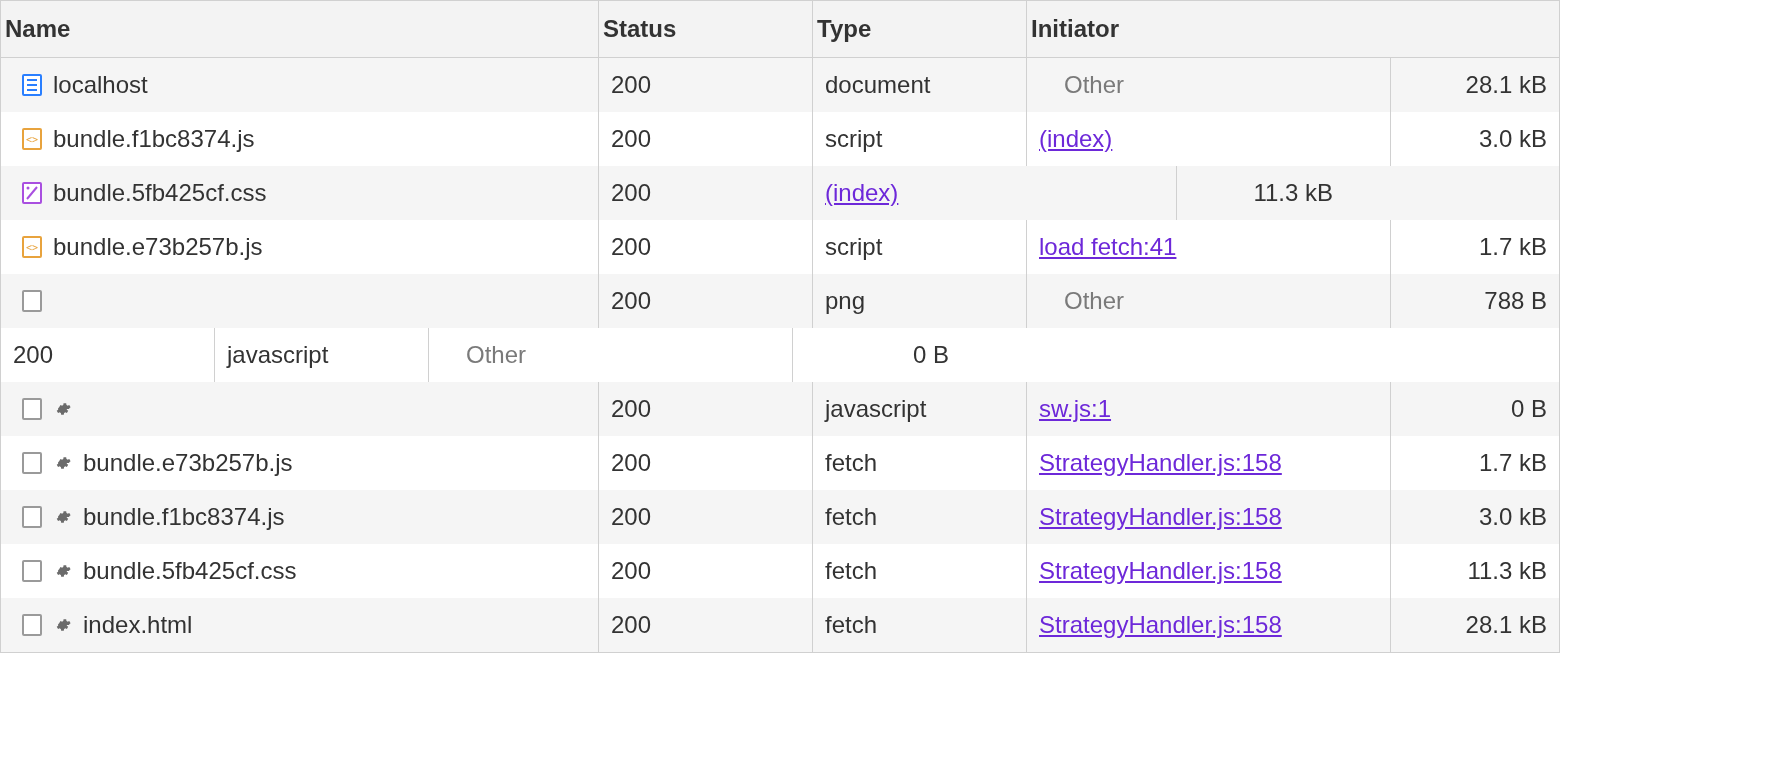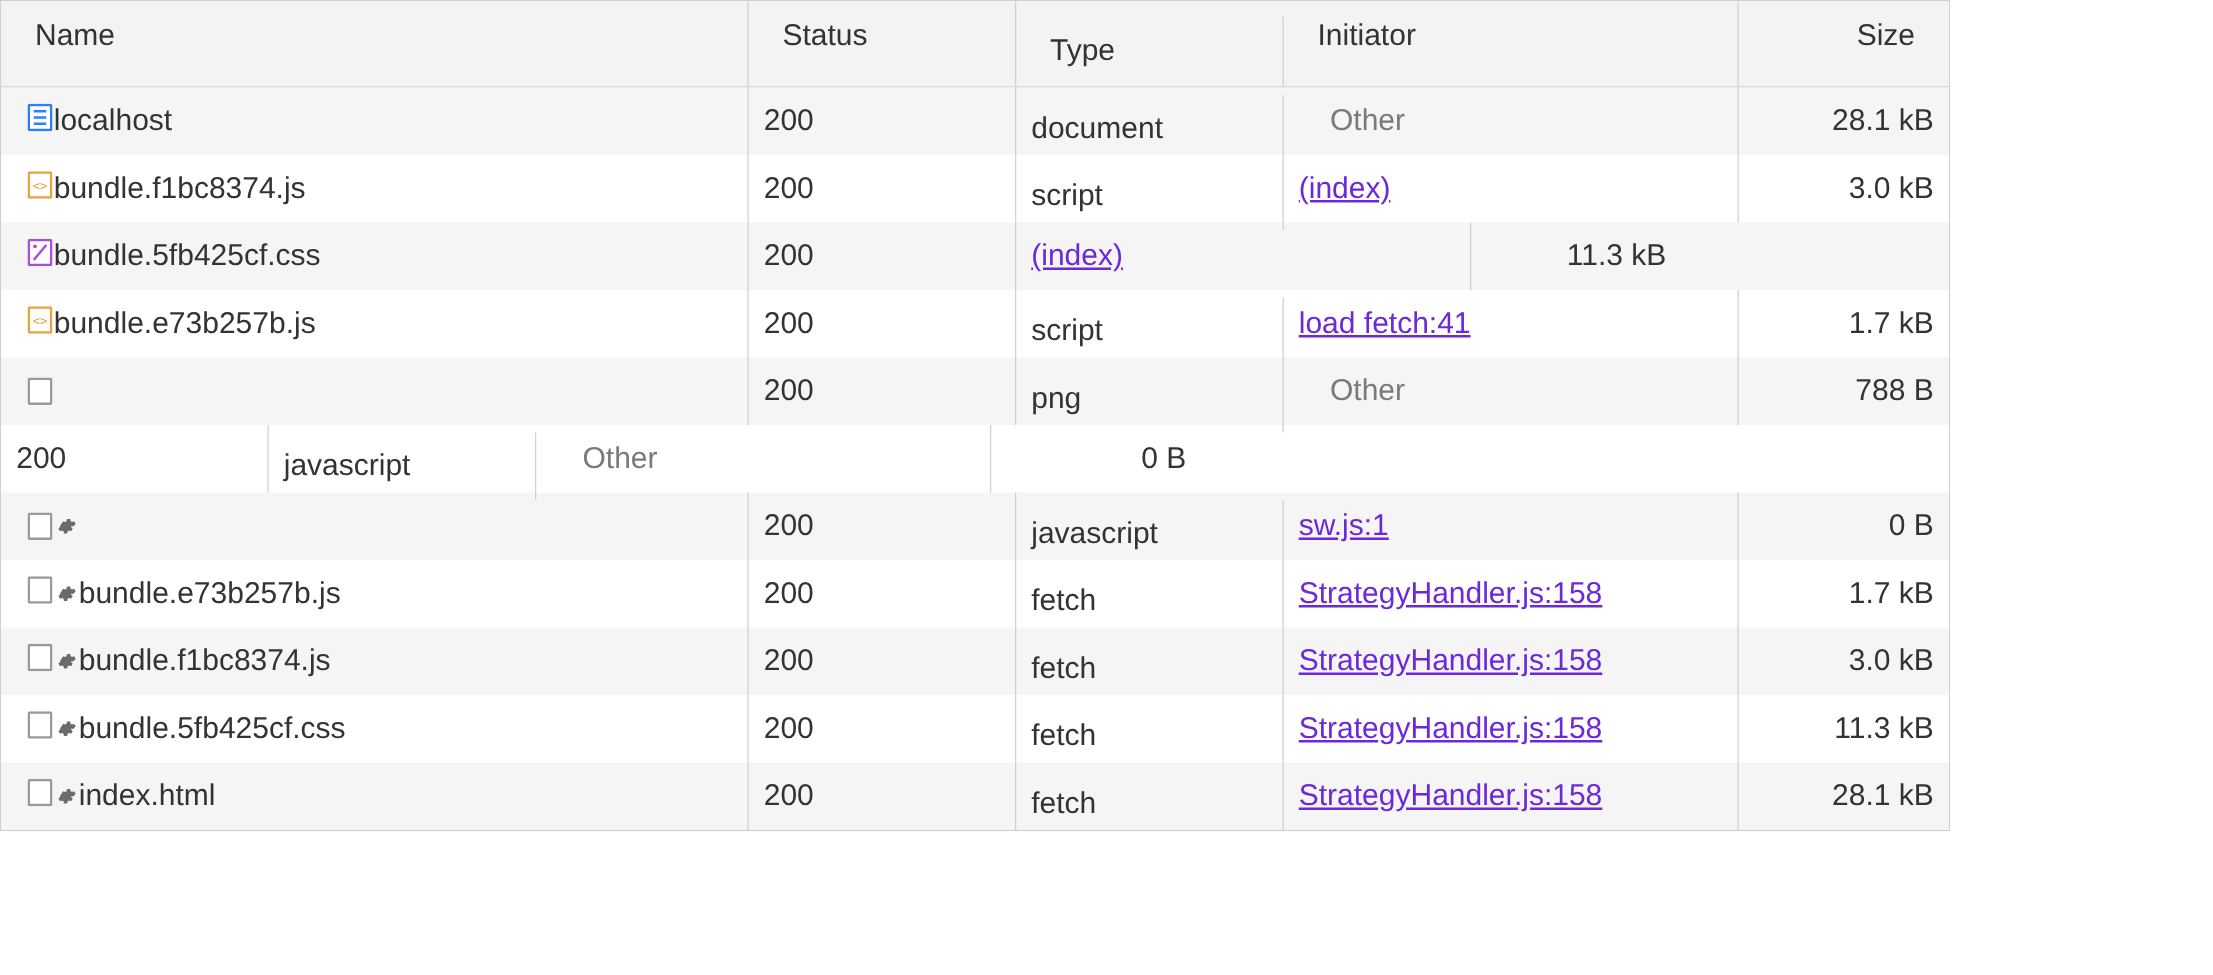--- a/index.html
+++ b/index.html
@@ -13,29 +13,29 @@
     width: 1560px;
     border: 1px solid #d0d0d0;
     border-collapse: collapse;
   }
   .header-row {
     display: flex;
     background: #f3f3f3;
     border-bottom: 1px solid #d0d0d0;
   }
   .header-cell {
-    padding: 14px 27px;
+    padding: 14px 4px;
     border-right: 1px solid #d0d0d0;
     color: #333;
-    font-weight: 400;
+    font-weight: 700;
   }
   .header-cell:last-child { border-right: none; }
   .col-name { width: 598px; }
   .col-status { width: 214px; }
-  .col-type { width: 214px; margin-top: 12px; }
+  .col-type { width: 214px; }
   .col-initiator { width: 364px; }
   .col-size { width: 168px; text-align: right; }
   .data-row {
     display: flex;
     height: 54px;
     align-items: center;
   }
   .data-row.even { background: #f5f5f5; }
   .data-row.odd { background: #ffffff; }
   .data-cell {
@@ -44,20 +44,22 @@
     height: 100%;
     display: flex;
     align-items: center;
     overflow: hidden;
     white-space: nowrap;
   }
   .data-cell:last-child { border-right: none; }
   .col-size.data-cell { justify-content: flex-end; }
   .name-inner {
     display: flex;
+    align-items: center;
+    gap: 10px;
     padding-left: 8px;
   }
   .icon-box {
     width: 22px;
     height: 22px;
     flex: 0 0 22px;
     display: flex;
     align-items: center;
     justify-content: center;
   }
@@ -79,21 +81,20 @@
 </style>
 </head>
 <body>
 
 <div class="network-table">
   <div class="header-row">
     <div class="header-cell col-name">Name</div>
     <div class="header-cell col-status">Status</div>
     <div class="header-cell col-type">Type</div>
     <div class="header-cell col-initiator">Initiator</div>
-    <div class="header-cell col-size">Size</div>
   </div>
   <div id="rows">
       <div class="data-row even">
         <div class="data-cell col-name">
           <div class="name-inner">
             <span class="icon-box">
               <svg width="20" height="22" viewBox="0 0 20 22">
                 <rect x="1" y="1" width="18" height="20" rx="1" fill="#fff" stroke="#2a7fff" stroke-width="2"></rect>
                 <line x1="5" y1="6" x2="15" y2="6" stroke="#2a7fff" stroke-width="2"></line>
                 <line x1="5" y1="11" x2="15" y2="11" stroke="#2a7fff" stroke-width="2"></line>

